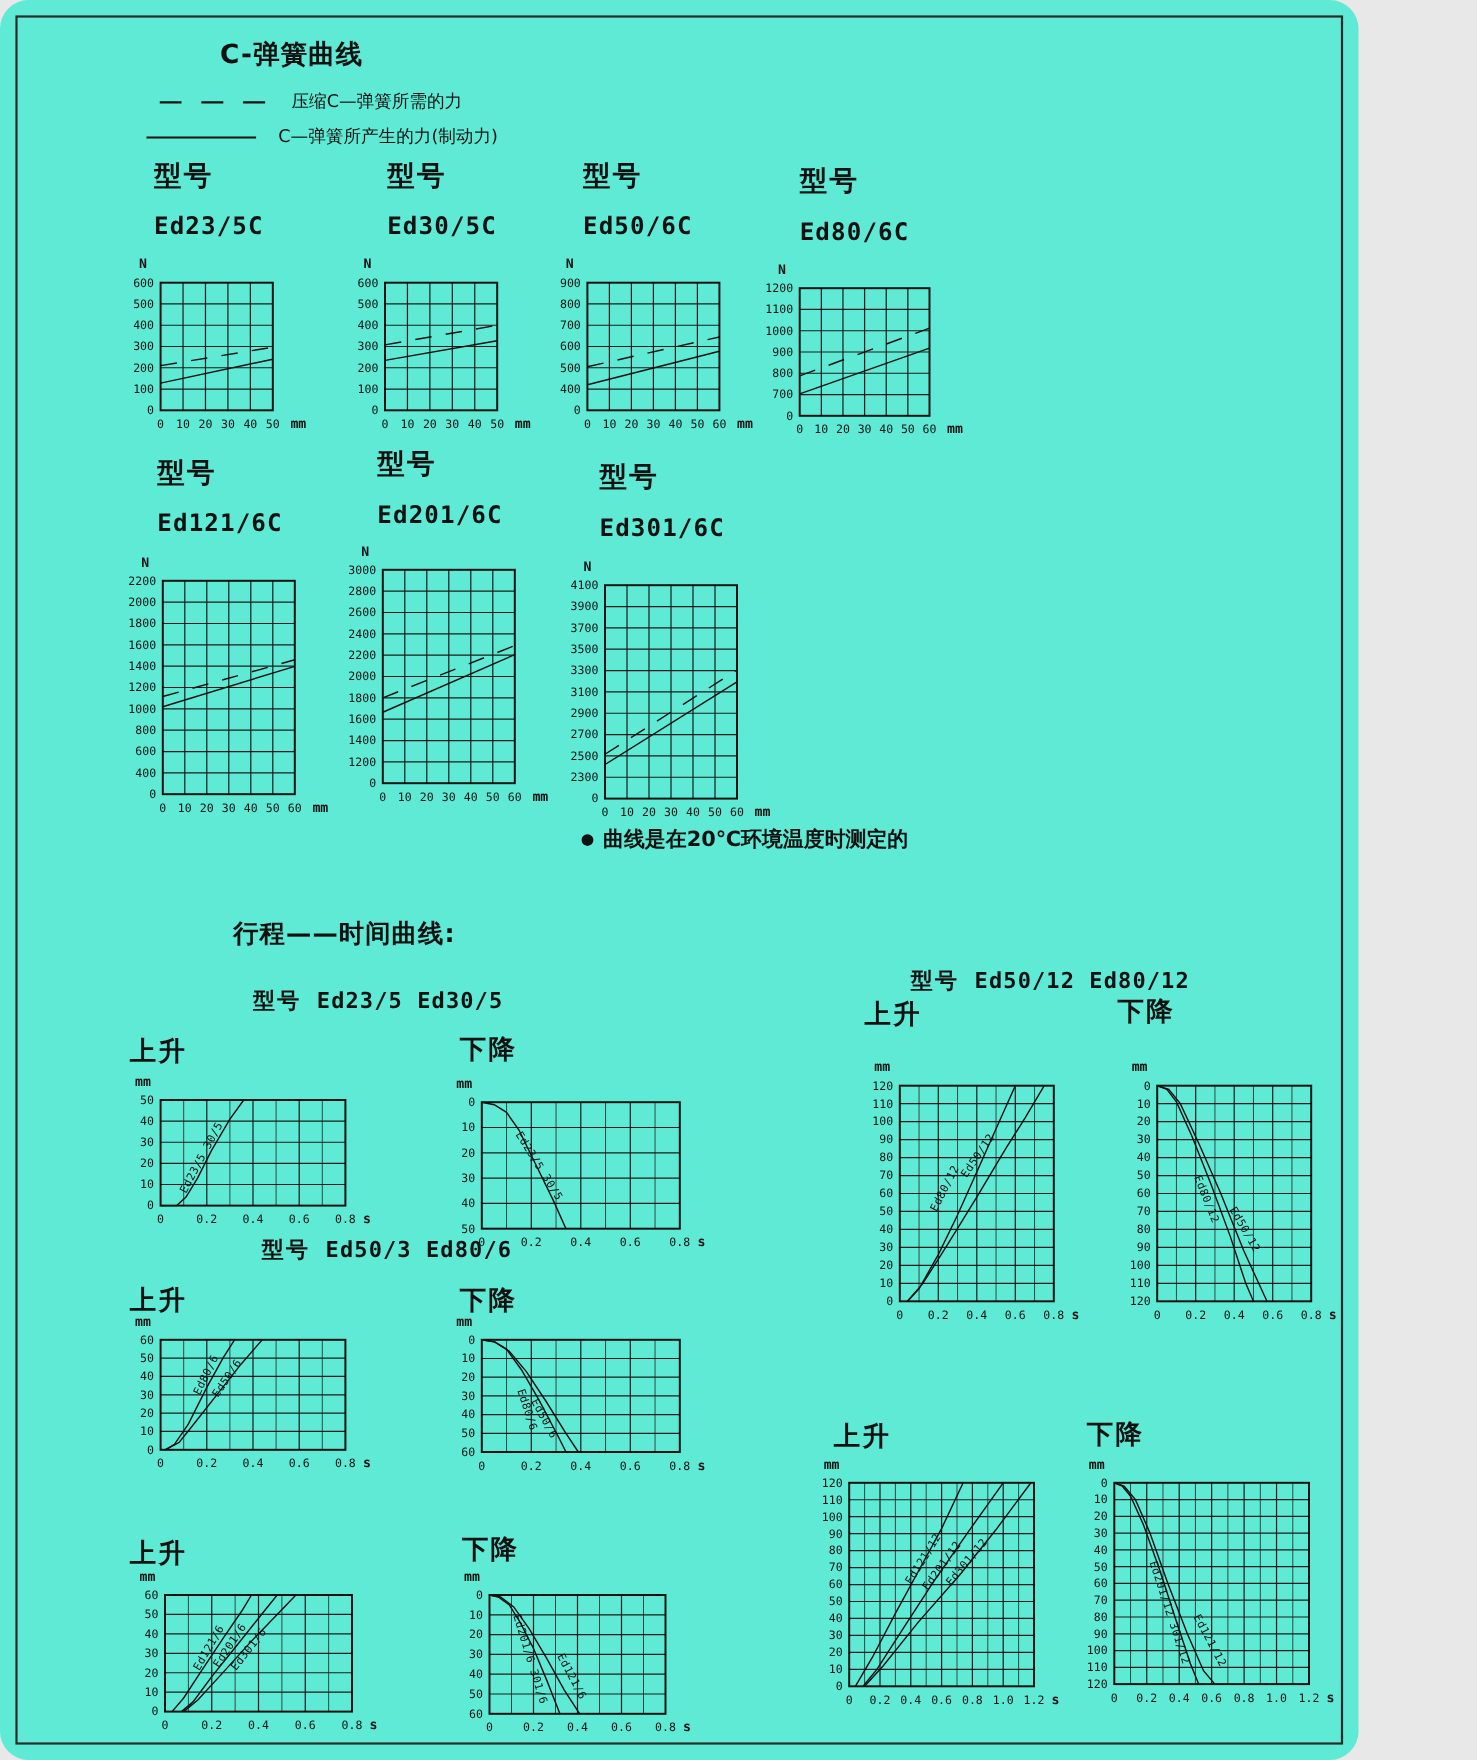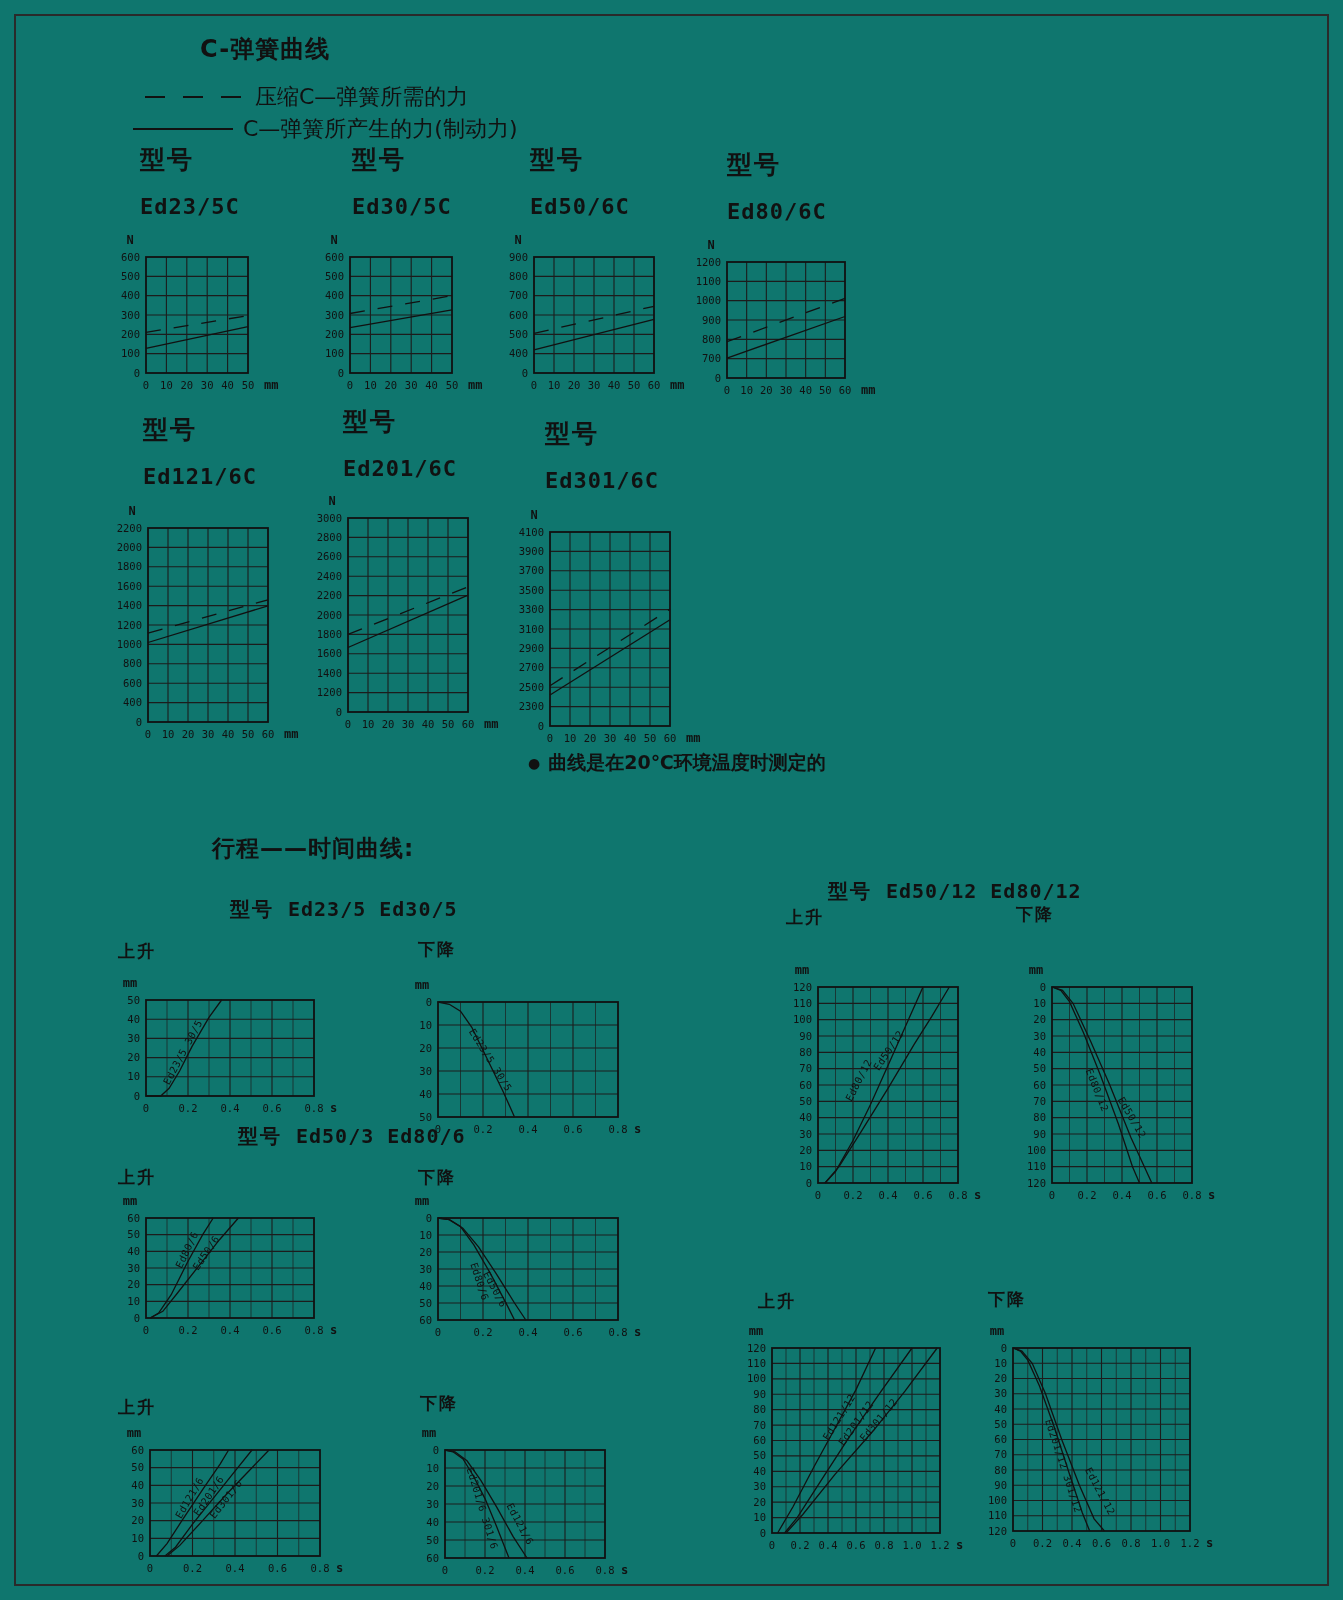--- a/index.html
+++ b/index.html
@@ -1,28 +1,28 @@
 <!DOCTYPE html>
 <html><head>
 <meta charset="utf-8">
 <style>
   html,body{margin:0;padding:0;background:#e8e8e8;}
-  .page{position:relative;width:1343px;height:1600px;background:#0f766e;overflow:hidden;
-        font-family:"DejaVu Sans",sans-serif;color:#111;}
+  .page{position:relative;width:1235px;height:1600px;background:#5eead4;overflow:hidden;
+        font-family:"DejaVu Sans",sans-serif;color:#111;border-radius:26px;}
   .frame{position:absolute;left:14px;top:14px;right:14px;bottom:14px;border:2px solid #2a2a2a;}
   .abs{position:absolute;}
   .sec-title{font-weight:bold;font-size:24px;letter-spacing:1px;}
-  .legend-row{display:flex;align-items:center;gap:10px;font-size:22px;}
+  .legend-row{display:flex;align-items:center;gap:20px;font-size:16px;}
   .spring-head .type{font-weight:bold;font-size:25px;letter-spacing:2px;}
   .spring-head .model{font-family:"DejaVu Sans Mono",monospace;font-weight:bold;font-size:22px;
                       letter-spacing:1px;margin-top:18px;}
   .group-title{font-size:20px;white-space:nowrap;}
   .group-title .gt-cn{font-weight:bold;letter-spacing:2px;margin-right:14px;}
   .group-title .gt-models{font-family:"DejaVu Sans Mono",monospace;font-weight:bold;letter-spacing:1px;}
-  .rf{font-weight:bold;font-size:17px;letter-spacing:2px;}
+  .rf{font-weight:bold;font-size:24px;letter-spacing:2px;}
   .note{display:flex;align-items:center;gap:8px;font-weight:bold;font-size:19px;}
   .note .bullet{font-size:14px;}
   .chart svg{display:block;}
   .tick{font:10.5px "DejaVu Sans Mono",monospace;fill:#111;}
   .unit{font:bold 12px "DejaVu Sans Mono",monospace;fill:#111;}
   .clabel{font:10px "DejaVu Sans Mono",monospace;fill:#111;letter-spacing:.5px;}
 </style>
 </head>
 <body>
 

